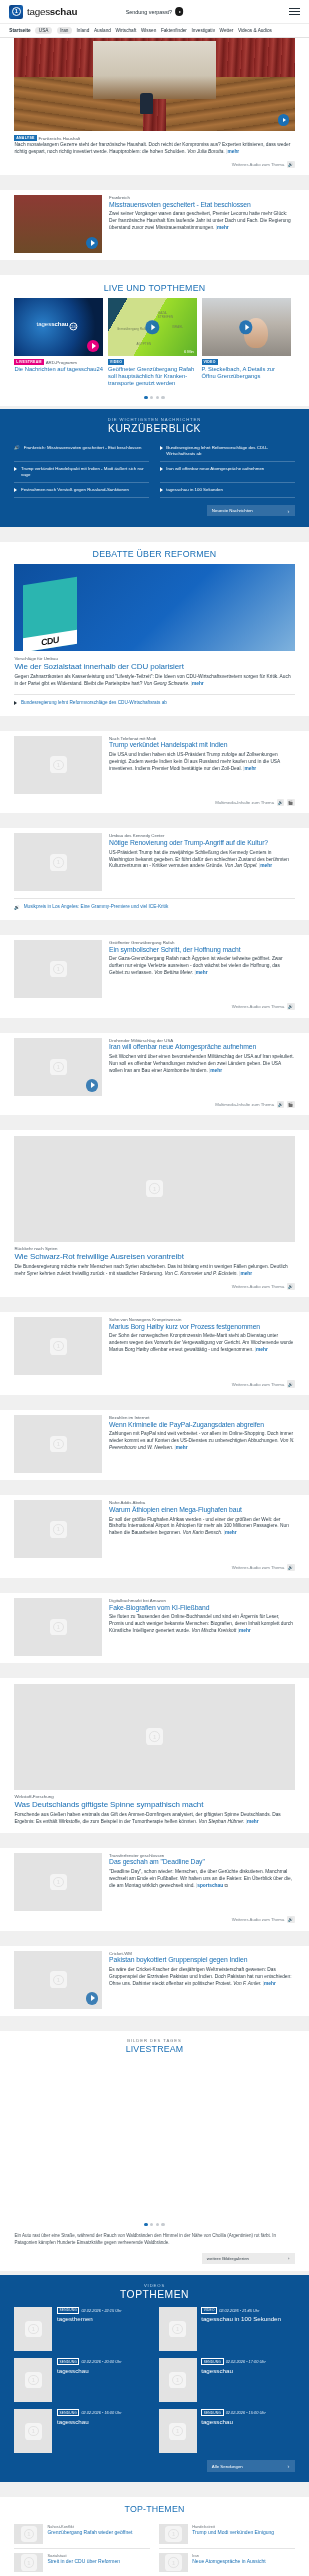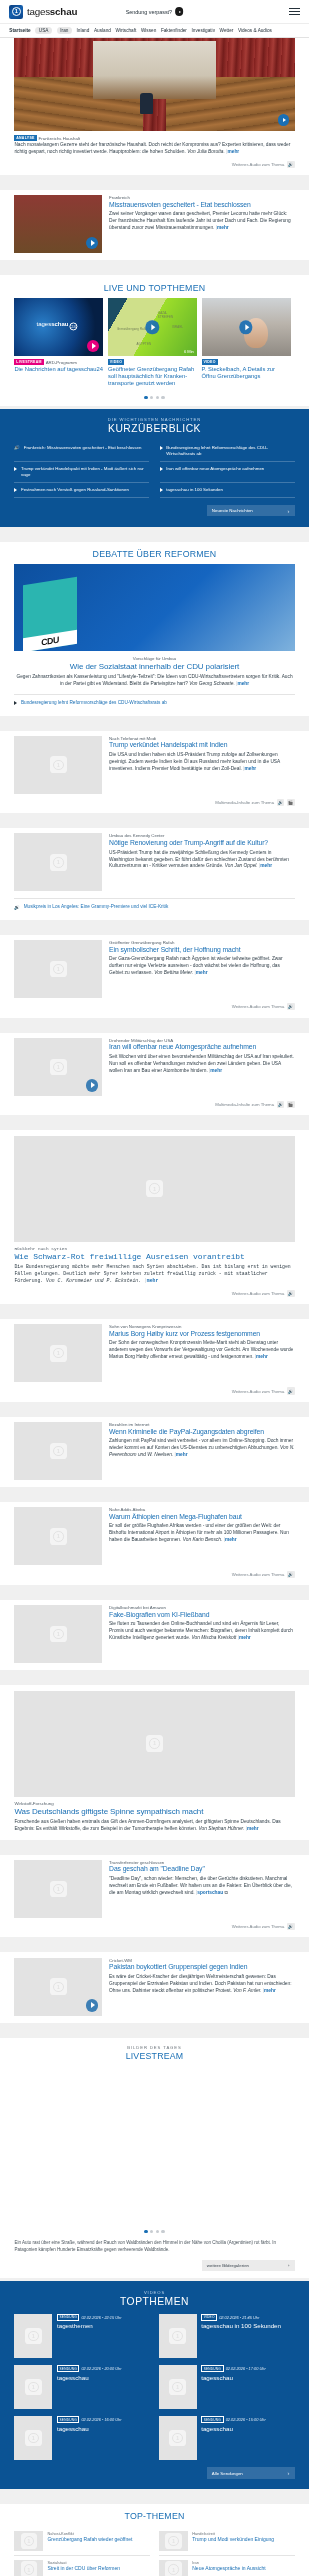--- a/index.html
+++ b/index.html
@@ -426,21 +426,21 @@
     </div>
   </div>
 
   <div class="card flush">
     <div class="sec-title">DEBATTE ÜBER REFORMEN</div>
     <div class="imgbox" style="height:87px;background:linear-gradient(135deg,#0d4f9e 0%,#1565c0 55%,#7fb2dd 100%);align-items:flex-end;justify-content:flex-start;">
       <div style="width:54px;height:67px;background:#2bb5b0;margin:0 0 3.1px 8.2px;transform:skewY(-9deg);display:flex;align-items:flex-end;justify-content:center;">
         <div style="background:#fff;width:100%;padding:2.1px 0;text-align:center;font-weight:800;font-size:8.8px;color:#111;letter-spacing:-0.5px;">CDU</div>
       </div>
     </div>
-    <div style="padding-top:4.6px;text-align:center;">
+    <div style="padding-top:4.6px;">
       <div class="kicker">Vorschläge für Umbau</div>
       <div class="headline">Wie der Sozialstaat innerhalb der CDU polarisiert</div>
       <div class="teaser">
         <span>Gegen Zahnarztkosten als Kassenleistung und "Lifestyle-Teilzeit": Die Ideen von CDU-Wirtschaftsvertretern sorgen für Kritik. Auch in der Partei gibt es Widerstand. Bleibt die Parteispitze hart?</span>
         <i>Von Georg Schwarte.</i>
         <span class="sep-pipe">|</span><span class="more">mehr</span>
       </div>
       <div class="hr"></div>
       <div class="linkline">
         <span class="tri"></span>
@@ -541,21 +541,21 @@
       <span class="icn">🔊</span>
           <span class="icn">🎬</span>
     </div>
       </div>
       <div class="card">
       <div class="imgbox" style="height:106px;">
           <div class="ph-logo">
             <div class="pr">1</div>
           </div>
         </div>
-      <div style="padding-top:4.6px;font-family:Liberation Mono, monospace;">
+      <div style="padding-top:4.6px;">
       <div class="kicker">Rückkehr nach Syrien</div>
       <div class="headline ">Wie Schwarz-Rot freiwillige Ausreisen vorantreibt</div>
       <div class="teaser">
         <span>Die Bundesregierung möchte mehr Menschen nach Syrien abschieben. Das ist bislang erst in wenigen Fällen gelungen. Deutlich mehr Syrer kehrten zuletzt freiwillig zurück - mit staatlicher Förderung.</span>
         <i>Von C. Kornmeier und P. Eckstein.</i>
         <span class="sep-pipe">|</span><span class="more">mehr</span>
       </div>
         </div>
         <div class="metaline">
       <span>Weiteres Audio zum Thema</span>

